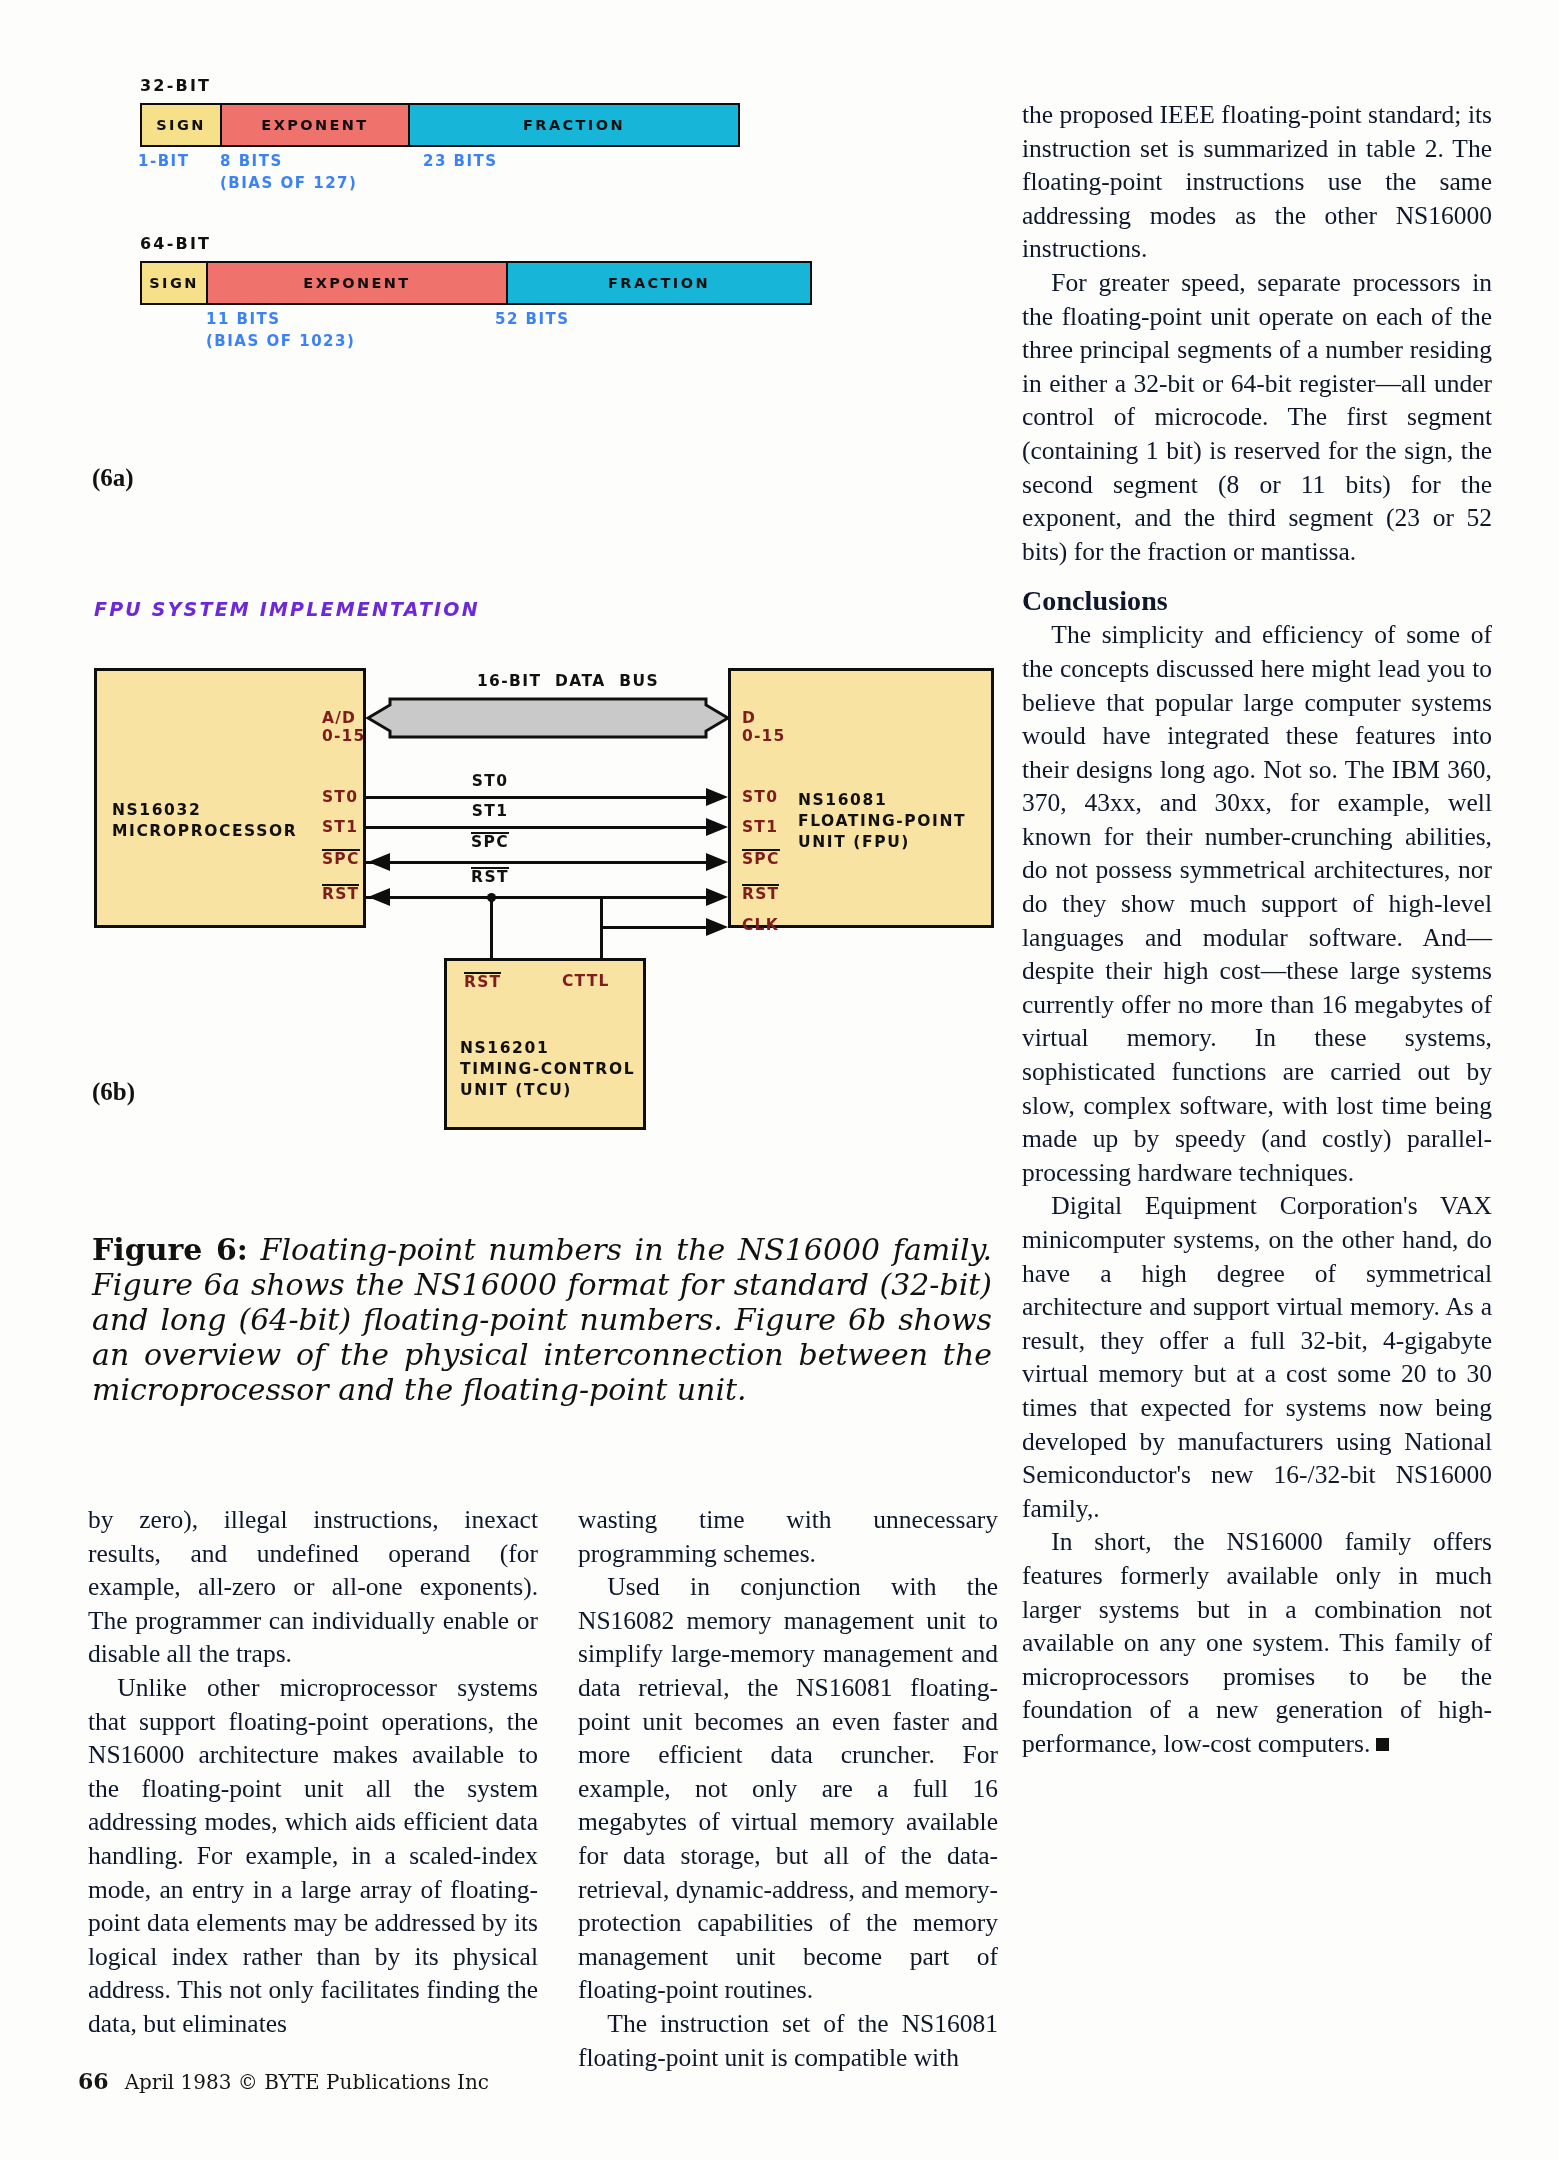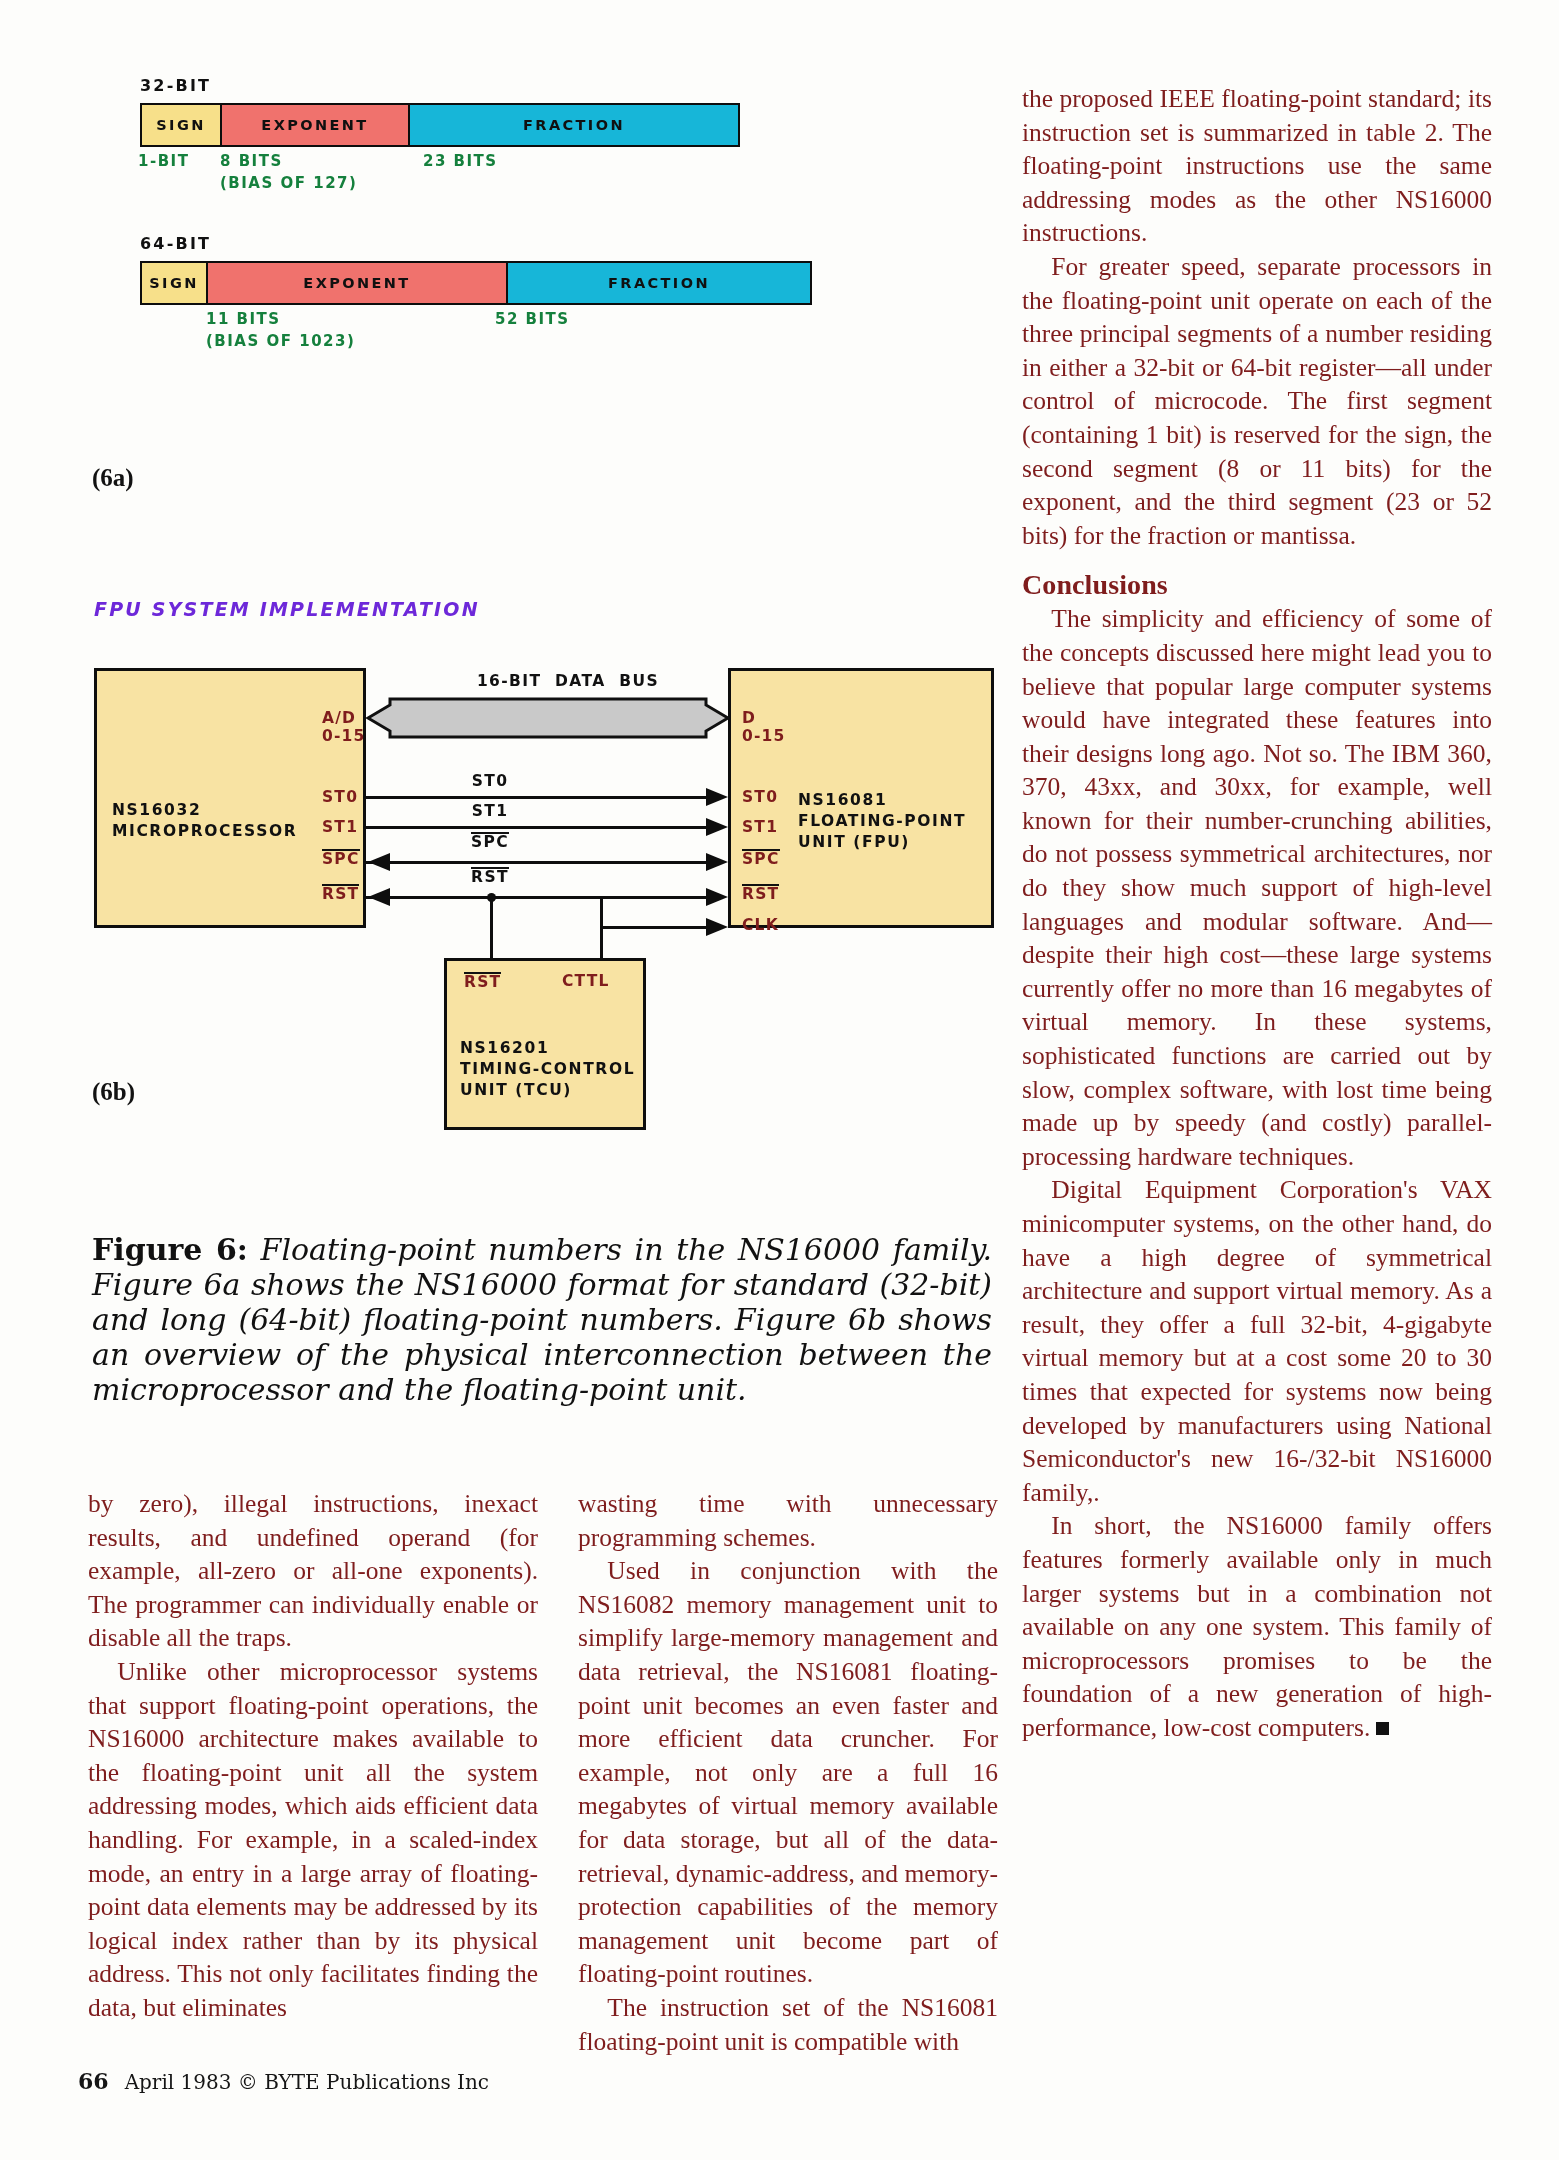--- a/index.html
+++ b/index.html
@@ -13,22 +13,23 @@
   }
   .page { position:absolute; inset:0; }
 
   
   .body-col {
     font-family:"Liberation Serif", serif;
     font-size:25.5px;
     line-height:33.6px;
     text-align:justify;
     text-justify:inter-word;
-    color:#7f1d1d;
+    color:#0f172a;
     hyphens:none;
+    margin-top:16px;
   }
   .body-col p { margin:0; }
   .body-col p.indent { text-indent:1.15em; }
   .sec-head {
     font-family:"Liberation Serif", serif;
     font-weight:bold;
     font-size:28px;
     line-height:34px;
     margin:16px 0 0 0;
     letter-spacing:.1px;
@@ -59,21 +60,21 @@
     color:#101010;
     box-sizing:border-box;
   }
   .seg-sign     { background:#f7e08a; border-right:2.5px solid #0d0d0d; }
   .seg-exponent { background:#f0726d; border-right:2.5px solid #0d0d0d; }
   .seg-fraction { background:#17b6d8; }
 
   .bitrow {
     position:relative; height:54px; margin-top:5px;
     font-family:"DejaVu Sans", sans-serif;
-    font-weight:bold; font-size:15px; letter-spacing:1.5px; color:#15803d;
+    font-weight:bold; font-size:15px; letter-spacing:1.5px; color:#3b82f6;
   }
   .bitrow span { position:absolute; top:0; white-space:pre; }
   .bitrow span.l2 { top:22px; }
 
   
   .fig-sublabel {
     position:absolute;
     font-family:"Liberation Serif", serif;
     font-weight:bold;
     font-size:25px;

